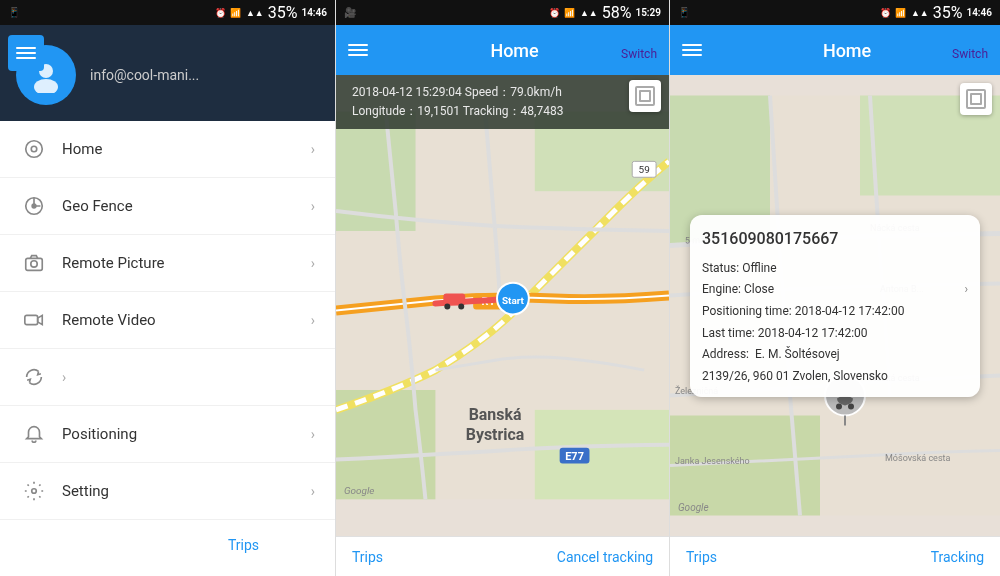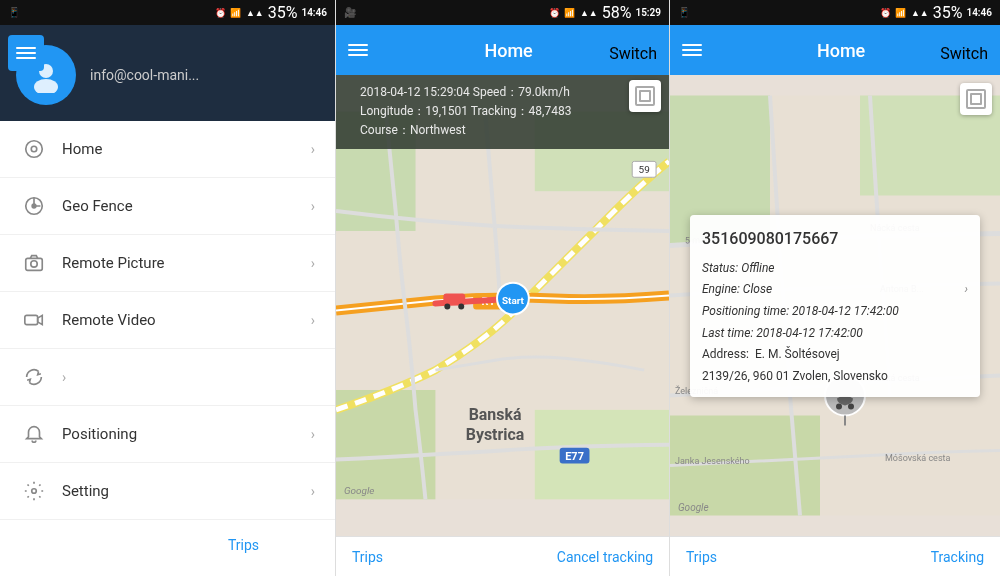--- a/index.html
+++ b/index.html
@@ -115,29 +115,29 @@
     
     .app-bar {
       height: 50px;
       background: #2196F3;
       display: flex;
       align-items: center;
       padding: 0 12px;
       z-index: 20;
     }
     .app-bar-title { color: #fff; font-size: 18px; font-weight: 500; flex: 1; text-align: center; margin-right: -30px; }
-    .app-bar-switch { color: #000000; font-size: 16px; margin-top: 7px; }
+    .app-bar-switch { color: #4c1d95; font-size: 12px; margin-top: 7px; }
 
     
     .trip-info-overlay {
       position: absolute;
       top: 75px;
       left: 0; right: 0;
       background: rgba(50,60,50,0.88);
-      padding: 8px 24px;
+      padding: 8px 16px;
       z-index: 15;
       color: #e8e8e8;
       font-size: 12px;
       line-height: 1.6;
     }
 
     
     .map-area {
       flex: 1;
       position: relative;
@@ -168,30 +168,30 @@
       overflow: hidden;
     }
 
     
     .tracker-popup {
       position: absolute;
       top: 140px;
       left: 20px;
       right: 20px;
       background: rgba(255,255,255,0.95);
-      border-radius: 4px;
+      border-radius: 12px;
       padding: 10px 12px;
       z-index: 15;
       box-shadow: 0 2px 8px rgba(0,0,0,0.25);
       font-size: 12px;
       line-height: 1.8;
       color: #333;
     }
     .tracker-id { font-size: 16px; font-weight: 500; color: #333; margin-bottom: 4px; }
-    .tracker-row { display: flex; align-items: center; font-style: italic; }
+    .tracker-row { display: flex; align-items: center; }
     .tracker-row-arrow { margin-left: auto; color: #888; }
 
     
     .map-svg {
       width: 100%;
       height: 100%;
       position: absolute;
       top: 0; left: 0;
     }
 
@@ -410,21 +410,20 @@
         <span></span>
         <span></span>
     </div>
     <span class="app-bar-title">Home</span>
     <span class="app-bar-switch">Switch</span>
   </div>
 
   <div class="trip-info-overlay">
     <div>2018-04-12 15:29:04  Speed：79.0km/h</div>
     <div>Longitude：19,1501  Tracking：48,7483</div>
-    <div>Course：Northwest</div>
   </div>
 
   <div class="screenshot-btn" style="top:80px;">
     <div class="screenshot-btn-inner"></div>
   </div>
 
   <div class="map-area">
     <svg class="map-svg" viewBox="0 0 335 390" xmlns="http://www.w3.org/2000/svg">
 
       <rect width="335" height="390" fill="#e8e0d4"></rect>

